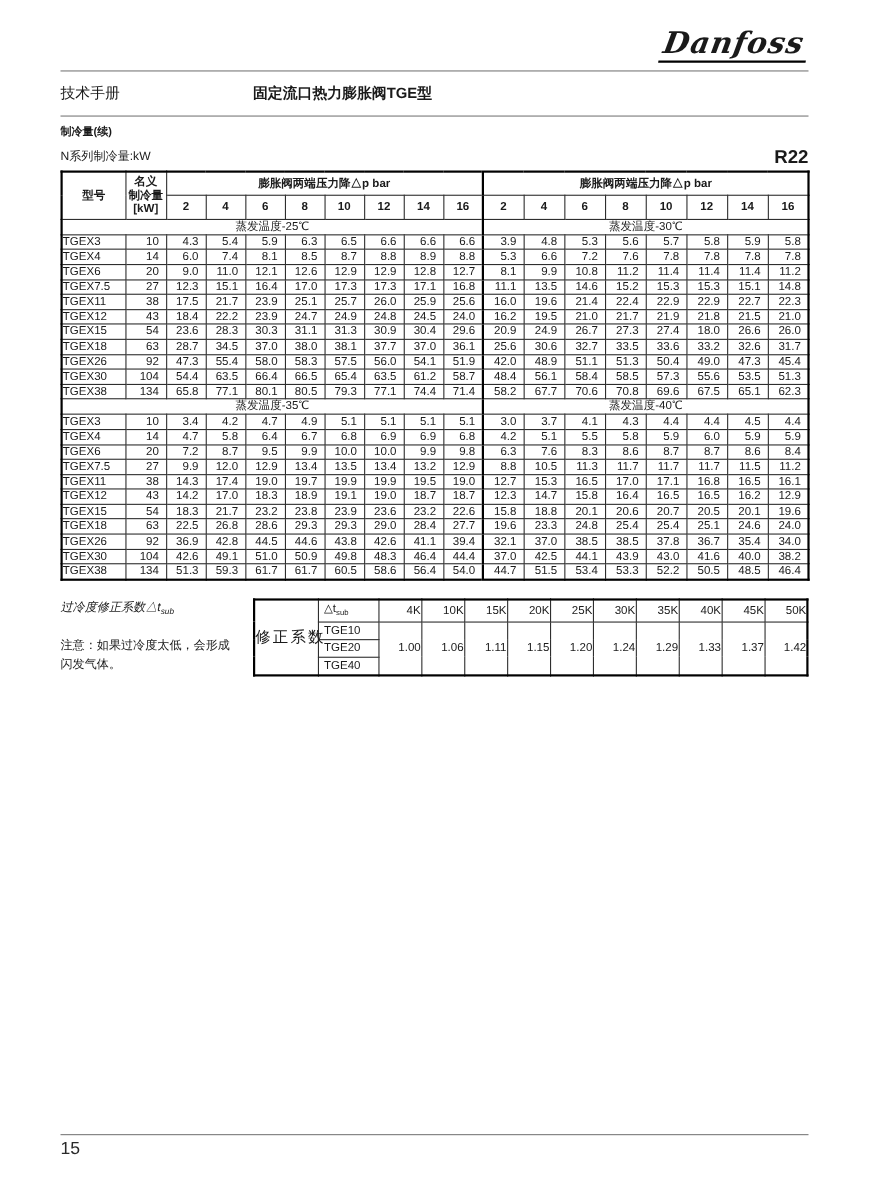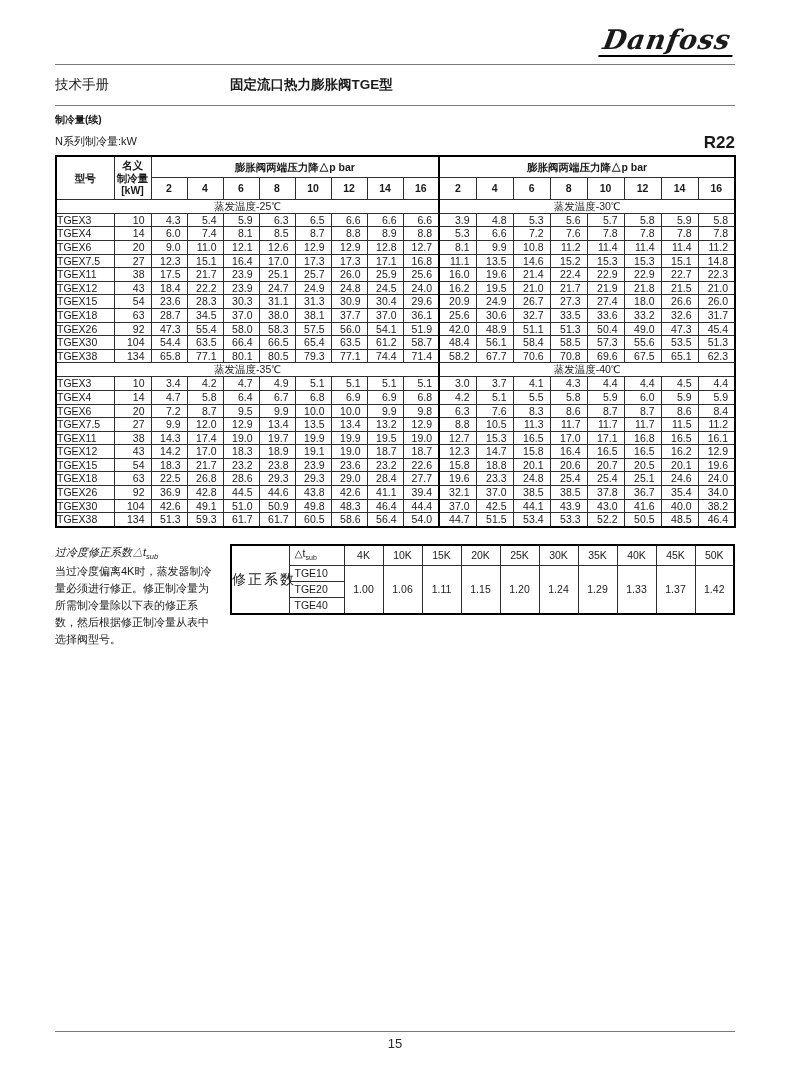--- a/index.html
+++ b/index.html
@@ -35,28 +35,28 @@
 
   
   .bottom { display:flex; margin-top:16px; }
   .notes { width:177px; font-size:11px; line-height:1.55; padding-right:12px; }
   .notes p { margin:0; }
   .notes .nt { margin-bottom:0px;font-style:italic; }
   .notes .caution { margin-top:17px; }
   .notes sub { font-size:7.5px; }
 
   table.corr { border-collapse:collapse; table-layout:fixed; width:503px; font-size:10.5px; border:2px solid #000; align-self:flex-start; }
-  table.corr td { border:1px solid #2e2e2e; height:15px; line-height:15px; text-align:center; padding:0; white-space:nowrap; }
+  table.corr td { border:1px solid #2e2e2e; height:15px; line-height:15px; text-align:right; padding:0; white-space:nowrap; }
   table.corr td.lbl { font-size:14px; letter-spacing:2px;margin-top:40px; }
   table.corr td.lft { text-align:left; padding-left:5px; }
   table.corr sub { font-size:7px; }
 
   
   .footer { position:absolute; left:55px; right:55px; top:1031px; border-top:1px solid #7a7a7a;
-            text-align:center; font-size:13px; padding-top:4px; color:#2a2a2a; }
+            text-align:left; font-size:16px; padding-top:4px; color:#2a2a2a; }
 </style>
 </head>
 <body>
 
 <div class="page">
 
   <div class="logo-wrap">
     <span class="logo">Danfoss</span>
   </div>
 
@@ -569,21 +569,21 @@
           <td class="num">50.5</td>
           <td class="num">48.5</td>
           <td class="num">46.4</td>
         </tr>
       </tbody>
     </table>
 
   <div class="bottom">
     <div class="notes">
       <p class="nt"><span>过冷度修正系数△t</span><sub>sub</sub></p>
-      <p>当过冷度偏离4K时，蒸发器制冷量必须进行修正。修正制冷量为所需制冷量除以下表的修正系数，然后根据修正制冷量从表中选择阀型号。</p>
+      <p class="caution">注意：如果过冷度太低，会形成闪发气体。</p>
     </div>
     <table class="corr" id="corr-table">
         <colgroup>
           <col style="width:58px">
           <col style="width:55px">
           <col style="width:39px">
           <col style="width:39px">
           <col style="width:39px">
           <col style="width:39px">
           <col style="width:39px">

